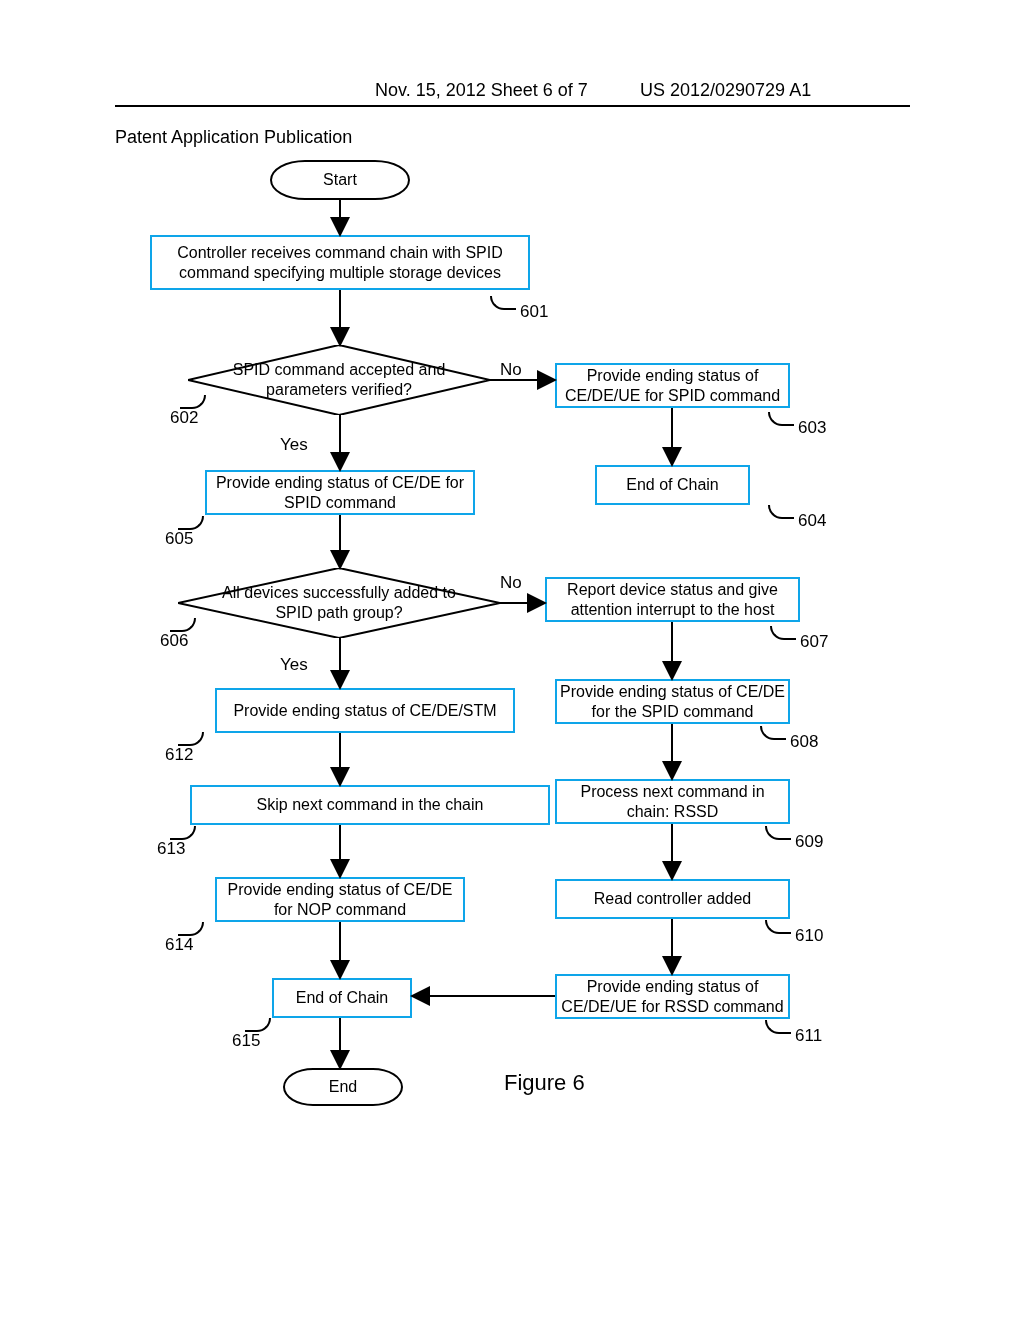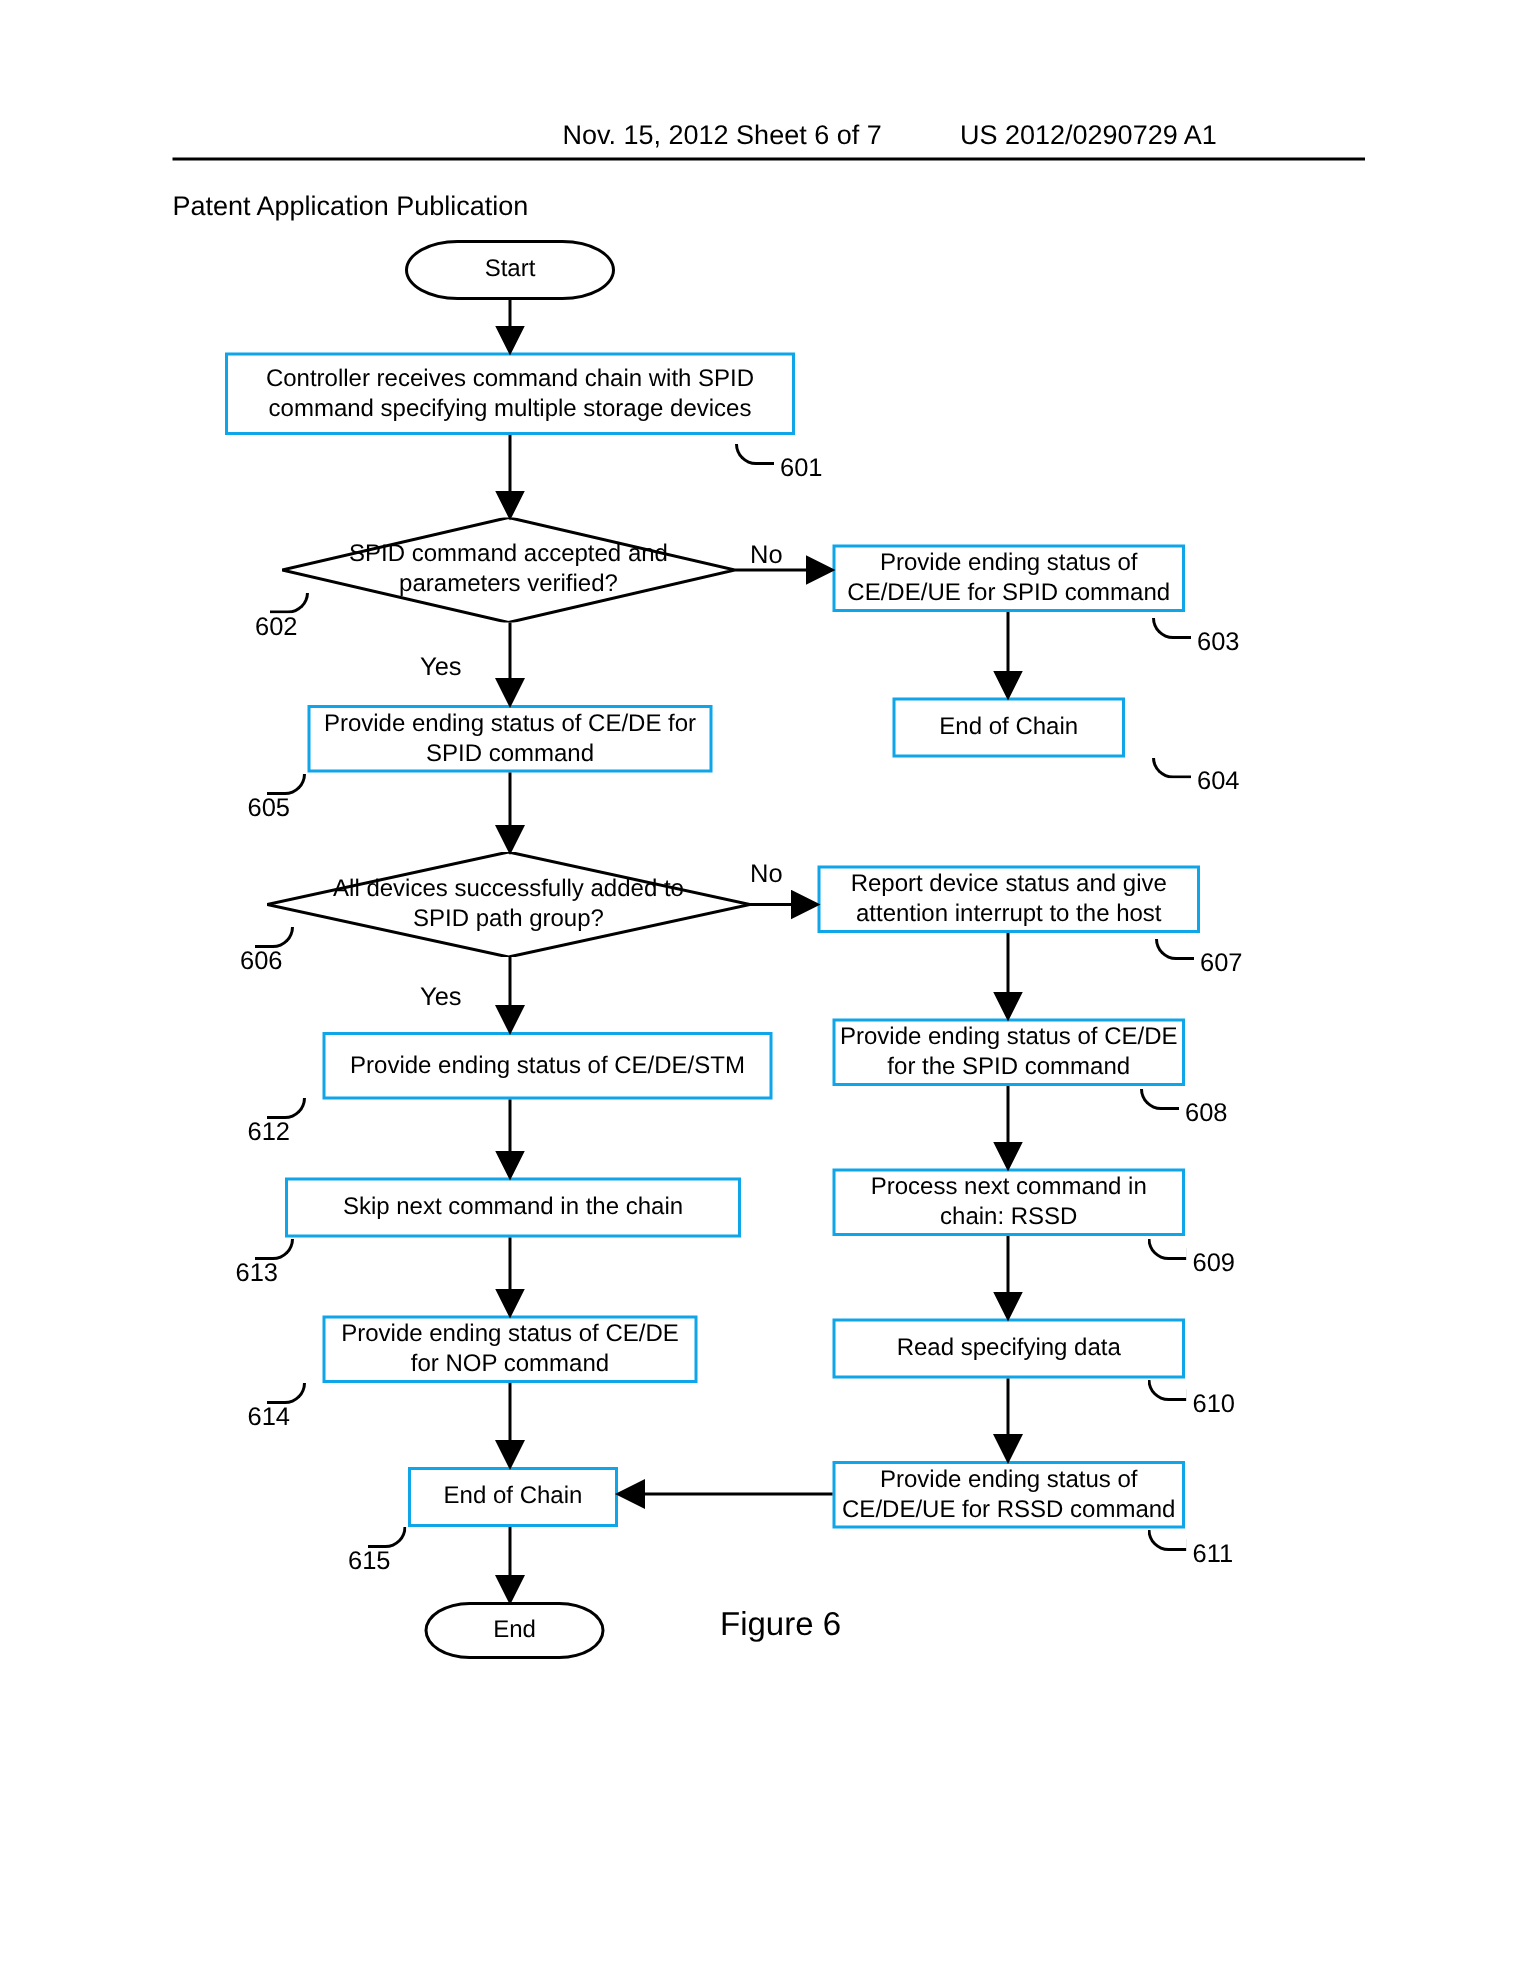--- a/index.html
+++ b/index.html
@@ -28,21 +28,21 @@
   .decision { border: none; }
   .decision svg { position: absolute; top: 0; left: 0; }
   .decision .text { position: relative; z-index: 1; padding: 0 30px; }
 
   .ref { position: absolute; font-size: 17px; }
   .curve { position: absolute; width: 26px; height: 14px; border: 2px solid #000; border-top: none; border-right: none; border-bottom-left-radius: 14px; }
   .curve.right { border-left: none; border-right: 2px solid #000; border-bottom-right-radius: 14px; border-bottom-left-radius: 0; }
 
   .edge-label { position: absolute; font-size: 17px; }
 
-  .fig-label { position: absolute; font-size: 22px; }
+  .fig-label { position: absolute; font-size: 22px; margin-left: 24px; }
 </style>
 </head>
 <body>
 <div class="page">
 
 <div class="header">
   <div class="left">Patent Application Publication</div>
   <div class="center">Nov. 15, 2012   Sheet 6 of 7</div>
   <div class="right">US 2012/0290729 A1</div>
 </div>
@@ -108,38 +108,38 @@
   <div class="curve" style="left:760px; top:576px;"></div>
   <div class="ref" style="left:790px; top:582px;">608</div>
 
   <div class="box" style="left:555px; top:629px; width:235px; height:45px;">
     <span>Process next command in chain: RSSD</span>
   </div>
   <div class="curve" style="left:765px; top:676px;"></div>
   <div class="ref" style="left:795px; top:682px;">609</div>
 
   <div class="box" style="left:555px; top:729px; width:235px; height:40px;">
-    <span>Read specifying data</span>
+    <span>Read controller added</span>
   </div>
   <div class="curve" style="left:765px; top:770px;"></div>
   <div class="ref" style="left:795px; top:776px;">610</div>
 
   <div class="box" style="left:555px; top:824px; width:235px; height:45px;">
     <span>Provide ending status of CE/DE/UE for RSSD command</span>
   </div>
   <div class="curve" style="left:765px; top:870px;"></div>
   <div class="ref" style="left:795px; top:876px;">611</div>
 
   <div class="box" style="left:215px; top:538px; width:300px; height:45px;">
     <span>Provide ending status of CE/DE/STM</span>
   </div>
   <div class="curve right" style="left:178px; top:582px;"></div>
   <div class="ref" style="left:165px; top:595px;">612</div>
 
-  <div class="box" style="left:190px; top:635px; width:304px; height:40px;">
+  <div class="box" style="left:190px; top:635px; width:360px; height:40px;">
     <span>Skip next command in the chain</span>
   </div>
   <div class="curve right" style="left:170px; top:676px;"></div>
   <div class="ref" style="left:157px; top:689px;">613</div>
 
   <div class="box" style="left:215px; top:727px; width:250px; height:45px;justify-content:flex-end;">
     <span>Provide ending status of CE/DE for NOP command</span>
   </div>
   <div class="curve right" style="left:178px; top:772px;"></div>
   <div class="ref" style="left:165px; top:785px;">614</div>

